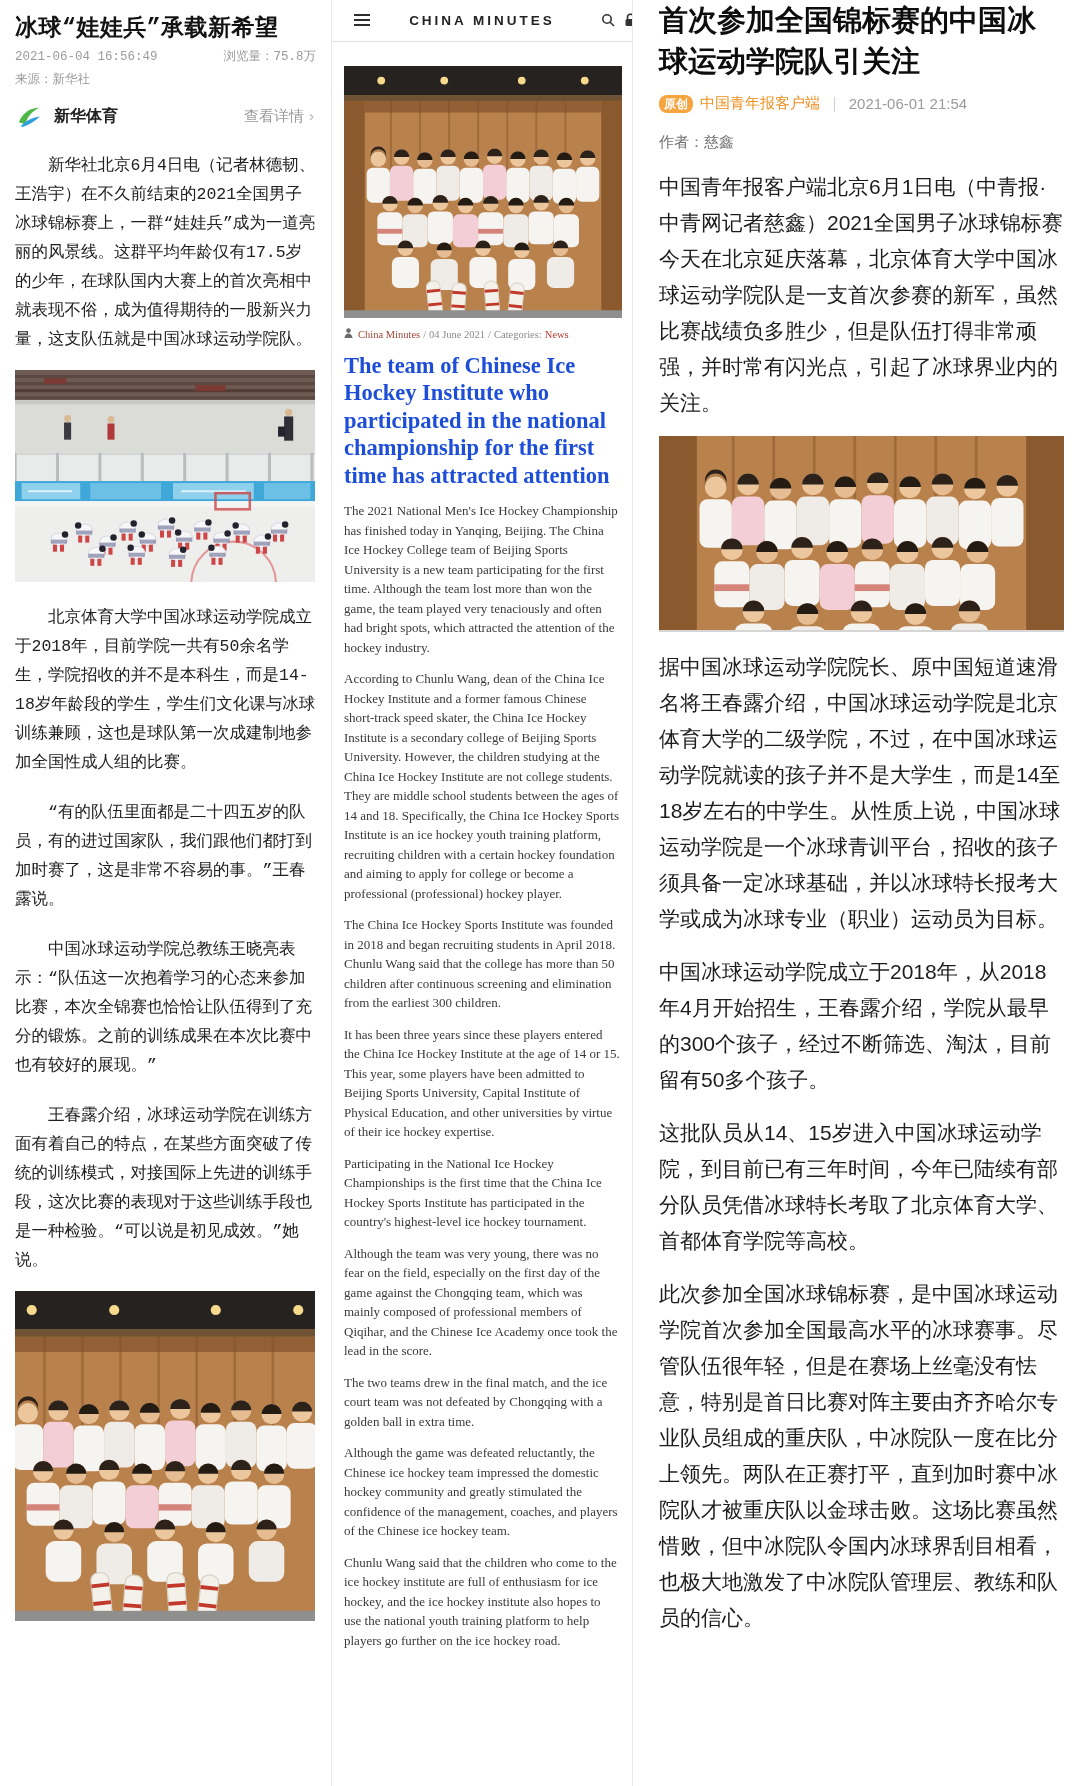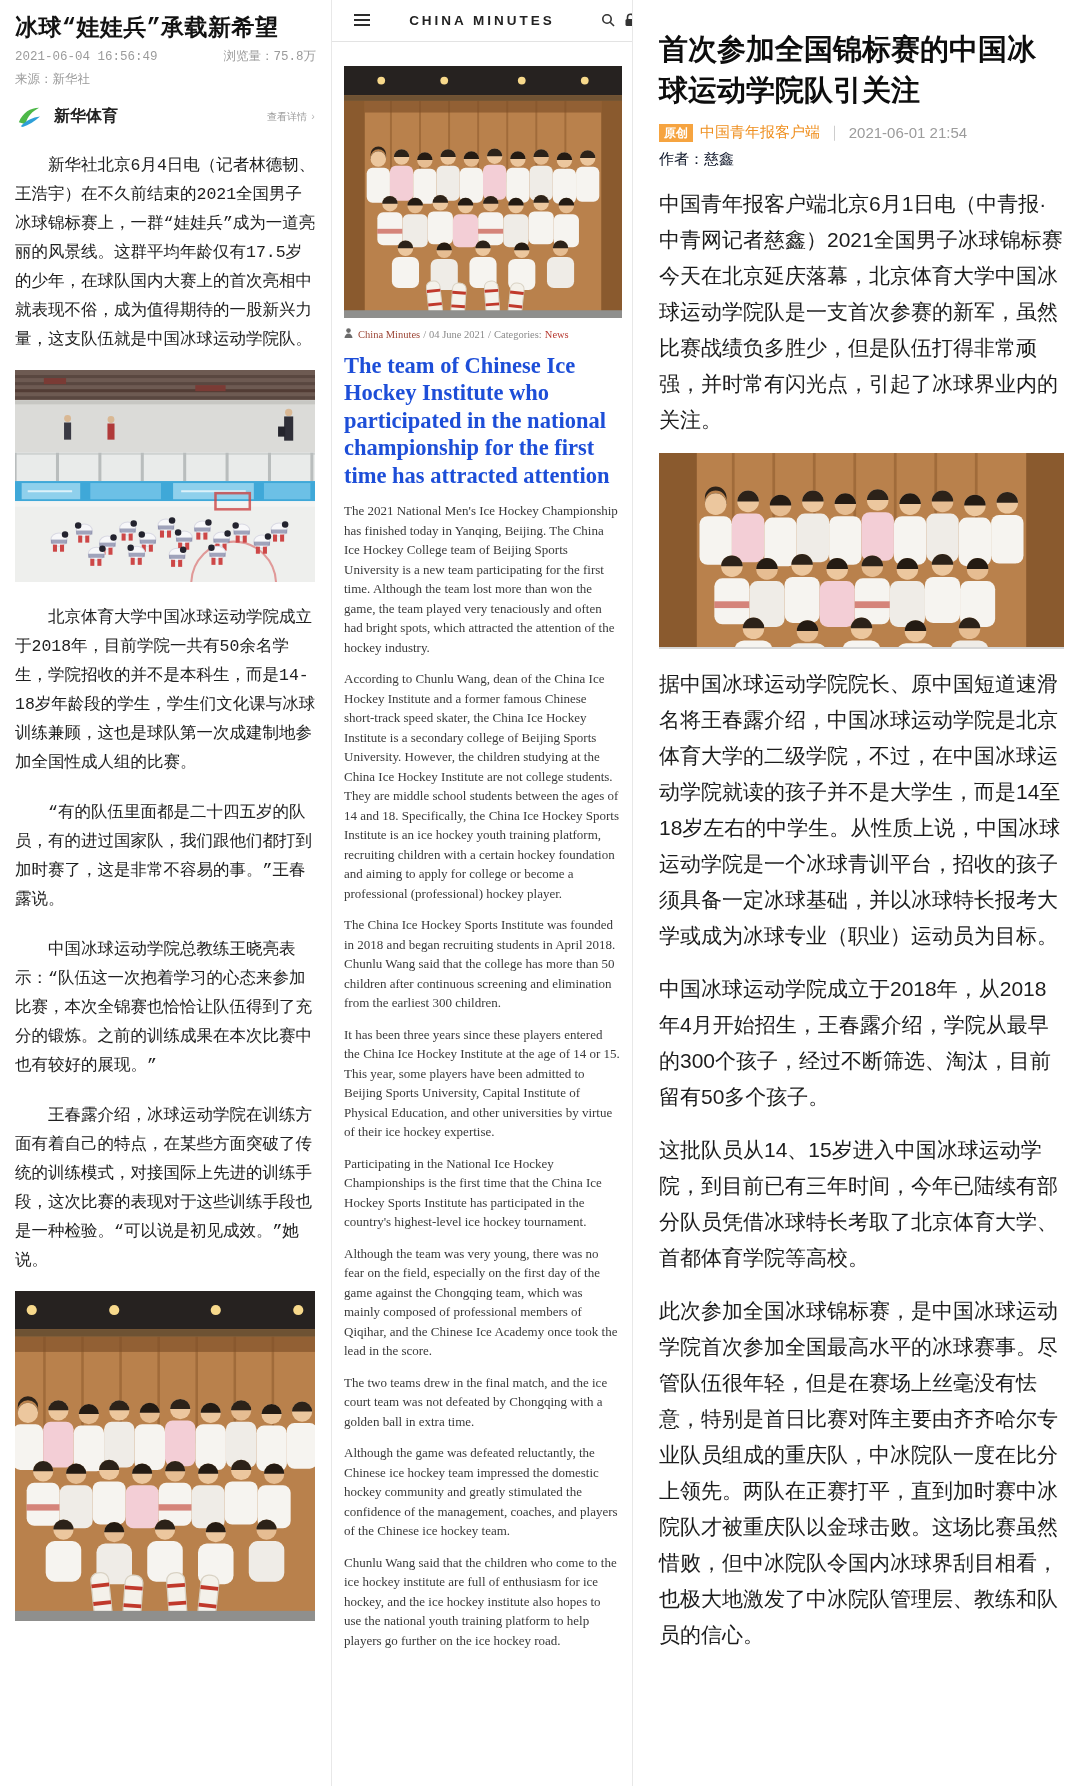--- a/index.html
+++ b/index.html
@@ -12,21 +12,21 @@
   .col-left { width:331px; padding:14px 15px 0 15px;font-family:Liberation Mono, monospace; }
   .l-title { font-size:23px; font-weight:700; color:#121212; line-height:1.35; letter-spacing:.5px; }
   .l-meta { display:flex; justify-content:space-between; align-items:baseline; margin-top:3px;
     font-size:12.5px; color:#9b9b9b; }
   .l-source { margin-top:6px; font-size:12.5px; color:#9b9b9b; }
   .l-channel { display:flex; align-items:center; justify-content:space-between; margin-top:15px; }
   .l-channel-left { display:flex; align-items:center; gap:12px; }
   .l-logo { width:27px; height:27px; display:inline-block; }
   .l-logo svg { width:100%; height:100%; display:block; }
   .l-channel-name { font-size:16px; font-weight:700; color:#222; }
-  .l-detail { font-size:10px; color:#9b9b9b; text-decoration:none; cursor:pointer; }
+  .l-detail { font-size:15px; color:#9b9b9b; text-decoration:none; cursor:pointer; }
   .l-detail .chev { margin-left:3px; color:#b5b5b5; }
   .l-body p { font-size:16.5px; line-height:29px; color:#202020; text-indent:2em; margin-top:21px; }
   .lfig { margin-top:16px; width:300px; overflow:hidden; }
   .lfig svg { display:block; width:100%; height:100%; }
   .lfig-rink { height:212px; }
   .lfig-bottom { height:330px; }
 
   
   .col-mid { width:302px; border-left:1px solid #e8e8e8; border-right:1px solid #e8e8e8;
     padding:0 12px; font-family:"Liberation Serif","DejaVu Serif",serif; }
@@ -43,29 +43,29 @@
   .m-hero svg { display:block; width:100%; height:100%; }
   .m-byline { margin-top:10px; font-size:10.5px; color:#8b8b8b; display:flex; align-items:center;
     flex-wrap:wrap; gap:3px; }
   .m-byline .au { color:#9c4636; cursor:pointer; }
   .m-byline .cat { color:#b73a31; cursor:pointer; }
   .m-byline .psvg { margin-right:2px; }
   .m-headline { margin-top:12px; font-size:22.5px; font-weight:600; line-height:1.22; color:#1d4ed8; }
   .m-body p { margin-top:12px; font-size:13px; line-height:19.5px; color:#3a3a3a; }
 
   
-  .col-right { width:447px; padding:29px 16px 0 26px; }
+  .col-right { width:447px; padding:0 16px 0 26px; }
   .r-title { font-size:29px; font-weight:700; color:#0d0d0d; line-height:1.42; }
   .r-meta { margin-top:12px; display:flex; align-items:center; gap:7px; font-size:15px; }
   .r-badge { background:#f6a440; color:#fff; font-size:12px; line-height:1;
-    padding:3px 5px; border-radius:0; font-weight:700; }
+    padding:3px 5px; border-radius:8px; font-weight:700; }
   .r-src { color:#ef8f1f; }
   .r-sep { color:#c9c9c9; }
   .r-date { color:#9b9b9b; }
-  .r-author { margin-top:8px; font-size:15px; color:#0f172a; }
+  .r-author { margin-top:20px; font-size:15px; color:#737373; }
   .r-body p { margin-top:17px; font-size:21px; line-height:36px; color:#1c1c1c; }
   .rfig { margin-top:15px; width:405px; height:196px; overflow:hidden;
     border-bottom:2px solid #d6d6d6; padding-bottom:0; }
   .rfig svg { display:block; width:100%; height:100%; }
   .defs-hidden { position:absolute; width:0; height:0; overflow:hidden; }
 </style>
 </head>
 <body>
 
 <svg class="defs-hidden" aria-hidden="true">

